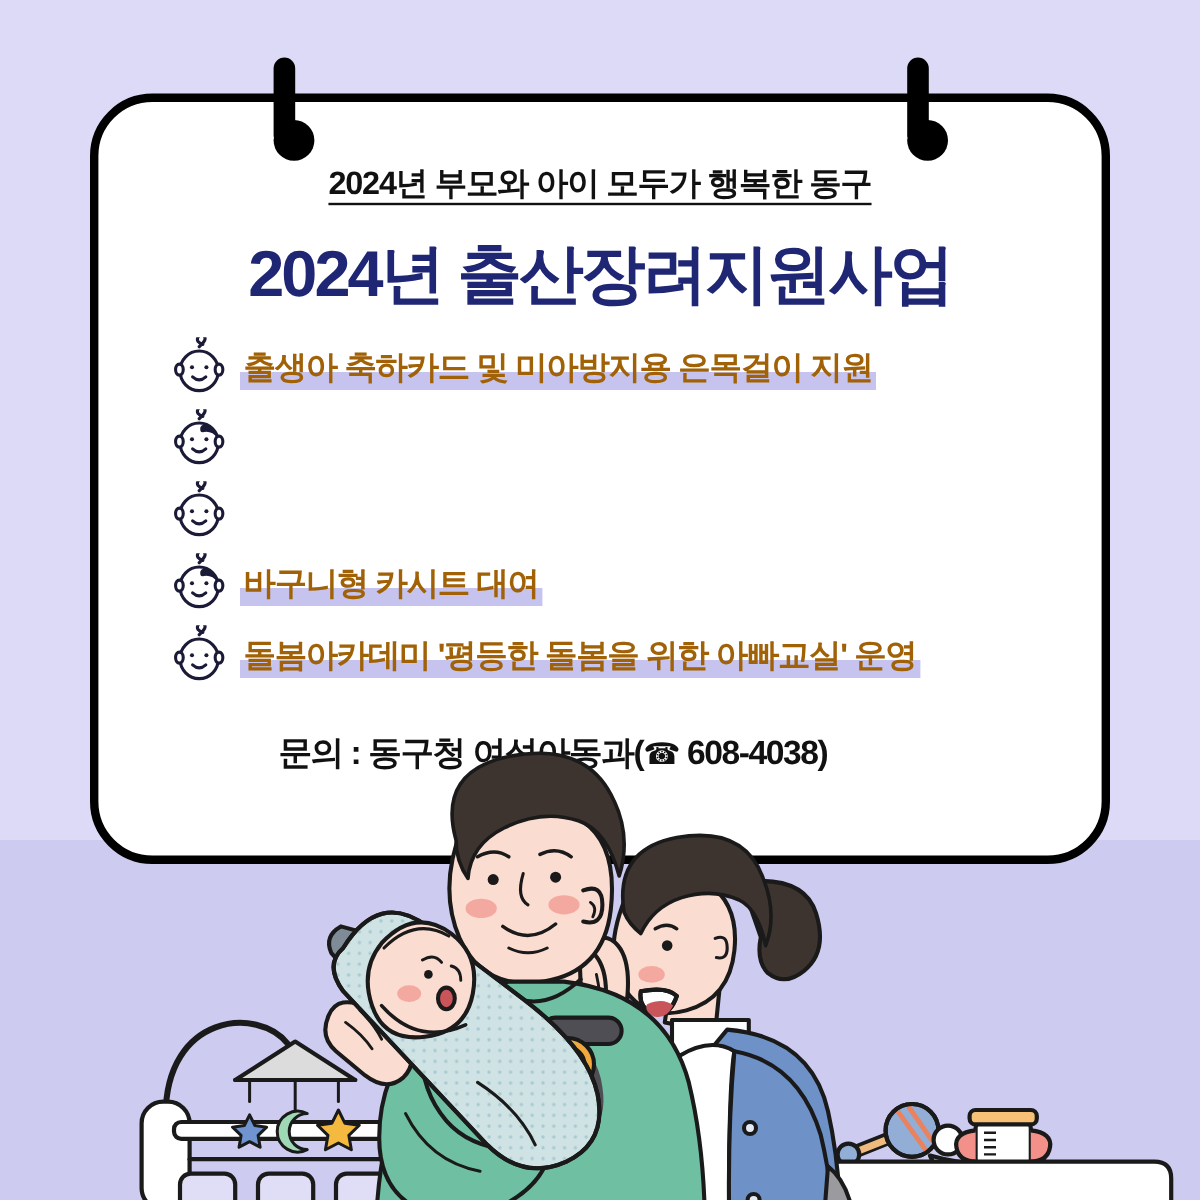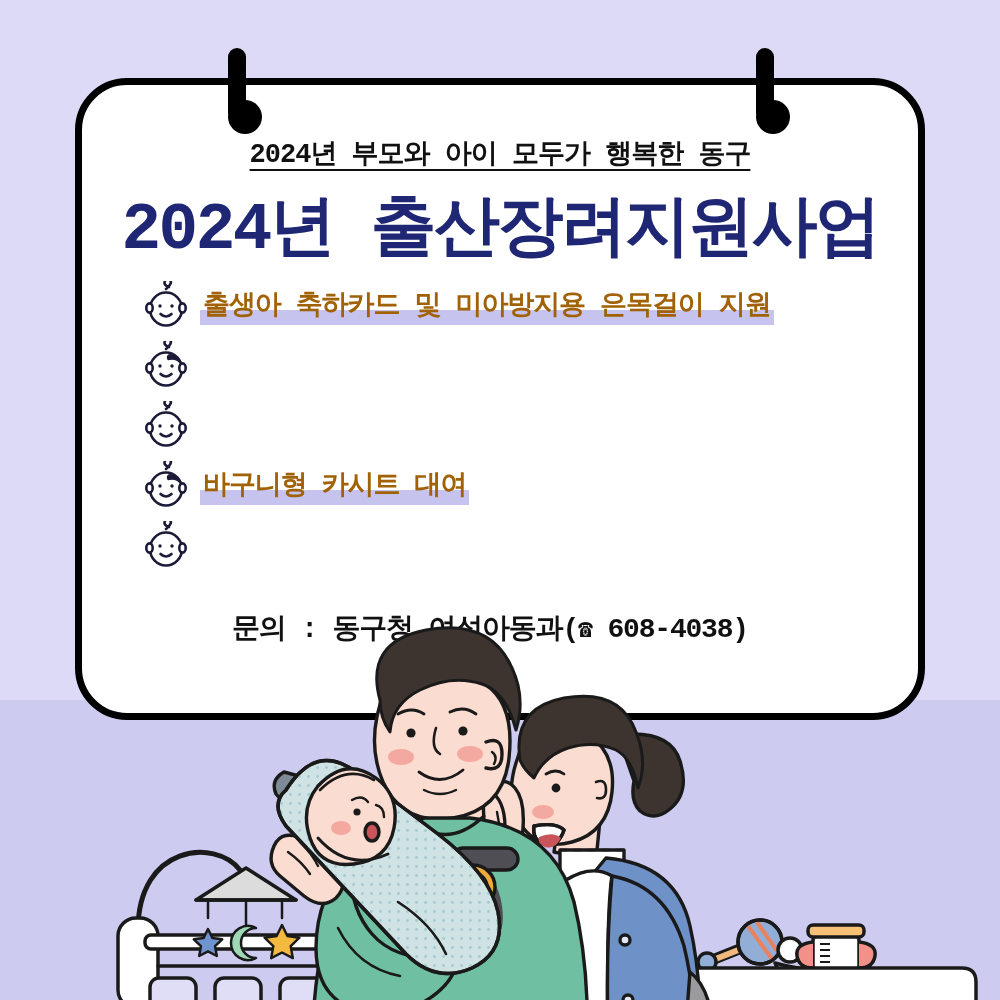--- a/index.html
+++ b/index.html
@@ -3,21 +3,21 @@
 <meta charset="utf-8">
 <title>2024년 출산장려지원사업</title>
 <style>
   html,body{margin:0;padding:0;}
   body{
     width:1000px;height:1000px;overflow:hidden;
     background:#dcdaf7;
     font-family:"Liberation Sans","DejaVu Sans",sans-serif;
     position:relative;
   }
-  #poster{position:absolute;inset:0;width:1000px;height:1000px;font-family:Liberation Mono, monospace;}
+  #poster{position:absolute;inset:0;width:1000px;height:1000px;}
 
   
   .art{position:absolute;left:0;top:0;width:1000px;height:1000px;pointer-events:none;}
   .art-back{z-index:1;}
   .card-layer{z-index:2;}
   .art-front{z-index:3;}
 
   
   .card{
     position:absolute;left:75px;top:78px;width:850px;height:642px;
@@ -39,22 +39,22 @@
   
   .card-inner{position:relative;width:100%;height:100%;z-index:5;}
 
   .subtitle{
     position:absolute;top:50px;left:0;width:100%;text-align:center;
     font-size:27px;font-weight:700;color:#111;letter-spacing:-1px;
     text-decoration:underline;text-underline-offset:7px;
     text-decoration-thickness:2px;
   }
   .maintitle{
-    position:absolute;top:96px;left:0;width:100%;text-align:center;
-    font-size:66px;font-weight:800;color:#1f2673;letter-spacing:-2.5px;
+    position:absolute;top:108px;left:0;width:100%;text-align:center;
+    font-size:54px;font-weight:800;color:#1f2673;letter-spacing:-2.5px;
     white-space:nowrap;
   }
 
   .list{position:absolute;top:192px;left:58px;right:30px;}
   .item{position:relative;height:60px;display:flex;align-items:center;}
   .bullet-icon{width:52px;height:52px;flex:0 0 52px;margin-right:8px;}
   .item-text{
     position:relative;font-size:27px;font-weight:700;color:#a16207;
     letter-spacing:-1.1px;white-space:nowrap;
     padding:0 3px;line-height:1.1;
@@ -204,20 +204,21 @@
             <g fill="none" stroke="#1b1b38" stroke-width="2.6" stroke-linecap="round">
               <path d="M26 8 q7 -6 4 -9 q-3 -3 -5 1 q-2 4 4 6"></path>
               <ellipse cx="26" cy="28" rx="16" ry="16.5" fill="#fff"></ellipse>
               <ellipse cx="9.5" cy="27" rx="3.2" ry="4.6" fill="#fff"></ellipse>
               <ellipse cx="42.5" cy="27" rx="3.2" ry="4.6" fill="#fff"></ellipse>
               <circle cx="20" cy="25" r="1.7" fill="#1b1b38" stroke="none"></circle>
               <circle cx="32" cy="25" r="1.7" fill="#1b1b38" stroke="none"></circle>
               <path d="M20.5 33 q5.5 5 11 0"></path>
             </g>
           </svg>
+          <span class="item-text">돌봄아카데미 '평등한 돌봄을 위한 아빠교실' 운영<i class="hl"></i></span>
         </div>
 
       </div>
 
       <div class="contact"><span>문의 : 동구청 여성아동과(</span><span class="tel">☎</span><span> 608-4038)</span></div>
 
     </div>
   </div>
 
   <div class="pin" id="pin-left">

